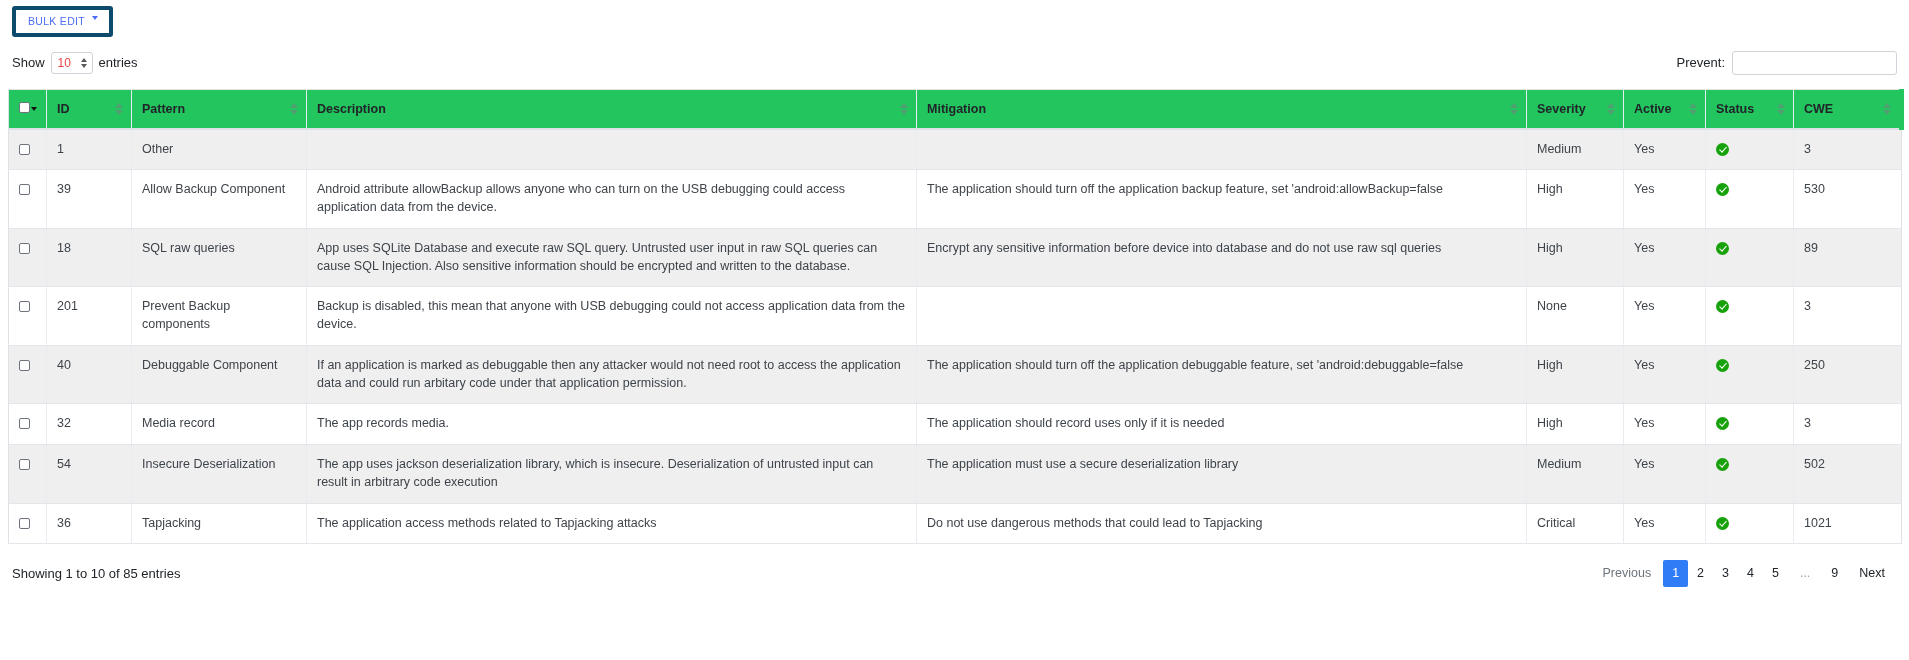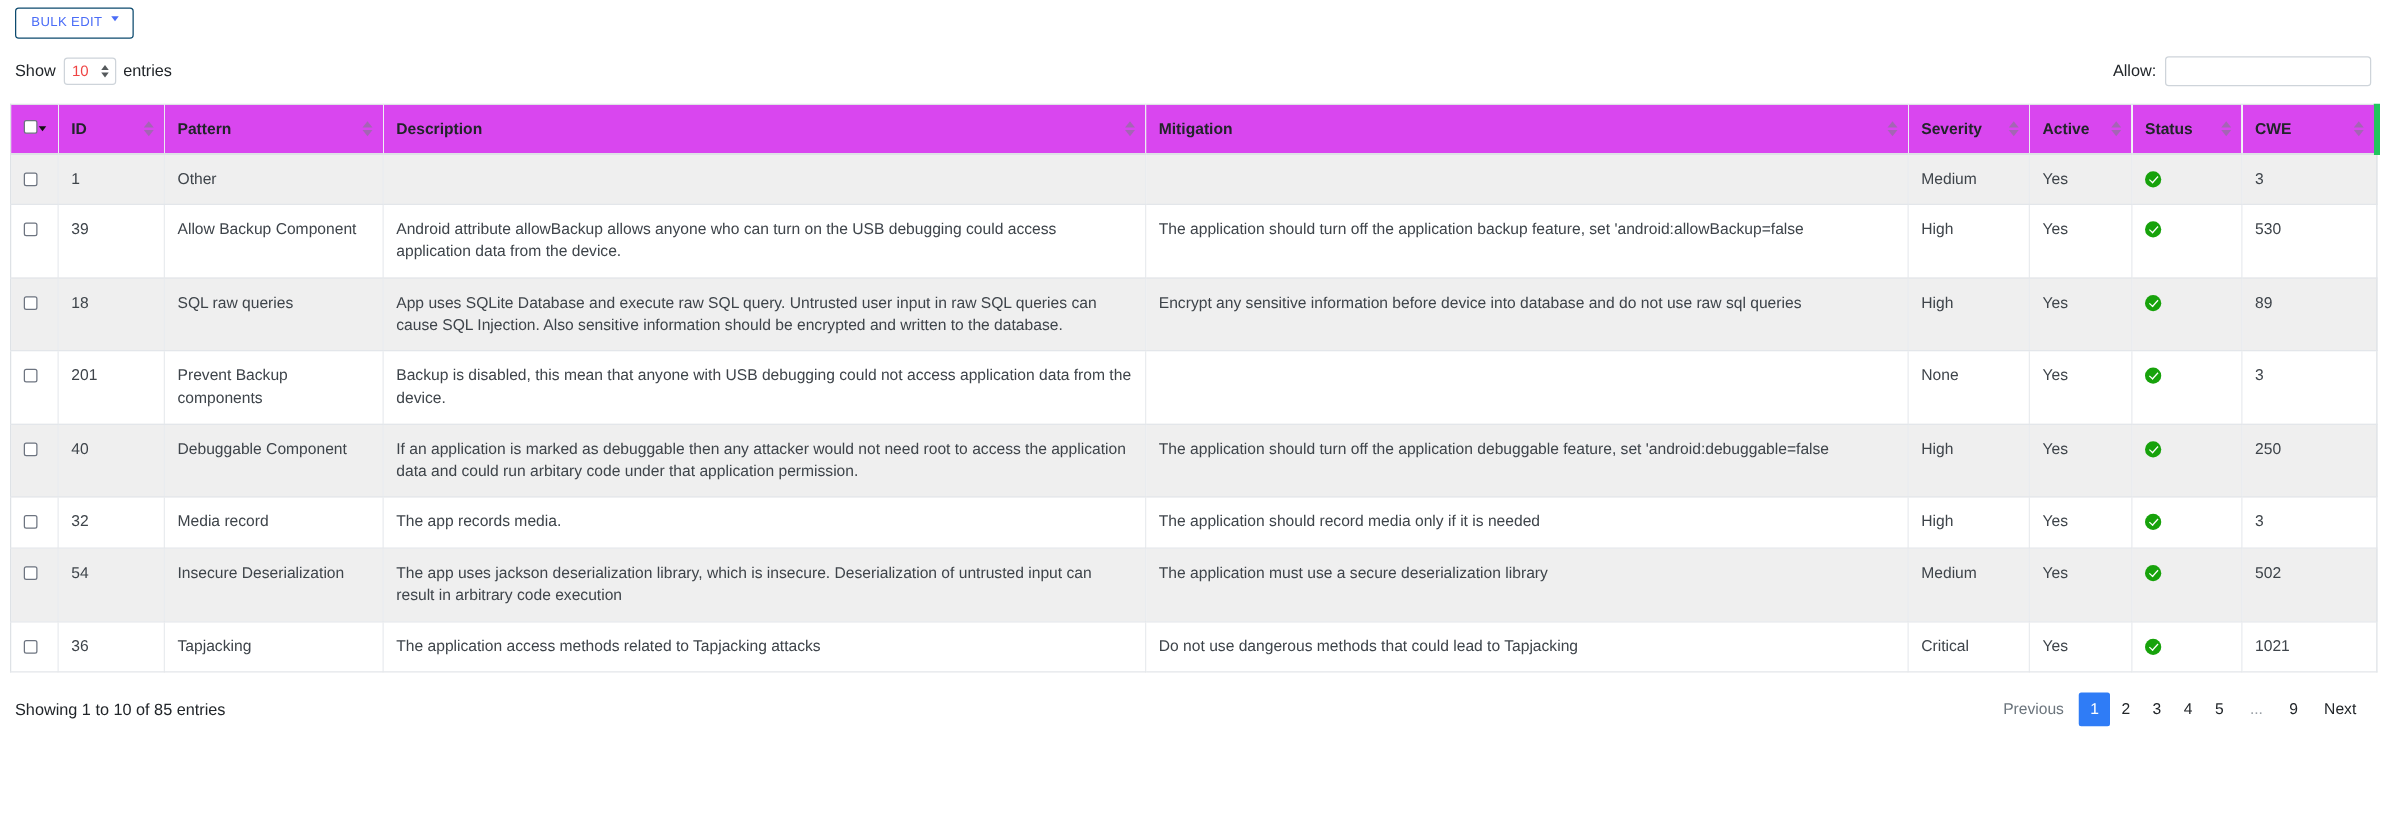--- a/index.html
+++ b/index.html
@@ -10,21 +10,21 @@
     font-family: "Liberation Sans", sans-serif;
     color: #212529;
     overflow: hidden;
   }
   .page { padding: 0 8px; width: 1909px; }
 
   
   .toolbar { padding: 6px 0 0 4px; }
   .btn-bulk {
     display: inline-flex; align-items: flex-start; gap: 7px;
-    border: 1px solid #0c4a6e;
+    border: 4px solid #0c4a6e;
     background: #fff;
     color: #4a6cf7;
     font-size: 10.5px;
     letter-spacing: .3px;
     padding: 6px 11px 6px 12px;
     border-radius: 3px;
     cursor: pointer;
     line-height: 1;
   }
   .caret {
@@ -76,21 +76,21 @@
     font-family: "Liberation Sans", sans-serif;
     outline: none;
   }
 
   
   table { border-collapse: collapse; width: 1893px; margin-top: 14px; table-layout: fixed; }
   thead th {
     border-top: 1px solid #dee2e6;
     border-bottom: 2px solid #dee2e6;
     border-right: 1px solid #e9ecef;
-    background: #d946ef;
+    background: #22c55e;
     text-align: left;
     font-size: 12.5px; font-weight: 700; color: #212529;
     padding: 12px 10px 12px 10px;
     position: relative;
     vertical-align: middle;
     cursor: pointer;
     white-space: nowrap;
   }
   thead th:first-child { border-left: 1px solid #dee2e6; }
   thead th:last-child { border-right: 5px solid #22c55e; }
@@ -187,21 +187,21 @@
       <div class="select-box">
         <span class="val">10</span>
         <span class="spinner">
           <span class="spin-up"></span>
           <span class="spin-dn"></span>
         </span>
       </div>
       <span class="lbl2">entries</span>
     </div>
     <div class="search-wrap">
-      <span class="lbl">Allow:</span>
+      <span class="lbl">Prevent:</span>
       <input class="search-input" type="text" placeholder="" style="">
     </div>
   </div>
 
   <table>
     <colgroup>
       <col style="width:38px">
         <col style="width:85px">
         <col style="width:175px">
       <col style="width:610px">
@@ -331,21 +331,21 @@
           <td>High</td>
           <td>Yes</td>
           <td><span class="check-circle"></span></td>
           <td>250</td>
         </tr>
         <tr>
           <td><span class="cb"></span></td>
           <td>32</td>
           <td>Media record</td>
           <td>The app records media.</td>
-          <td>The application should record media only if it is needed</td>
+          <td>The application should record uses only if it is needed</td>
           <td>High</td>
           <td>Yes</td>
           <td><span class="check-circle"></span></td>
           <td>3</td>
         </tr>
         <tr>
           <td><span class="cb"></span></td>
           <td>54</td>
           <td>Insecure Deserialization</td>
           <td>The app uses jackson deserialization library, which is insecure. Deserialization of untrusted input can result in arbitrary code execution</td>

